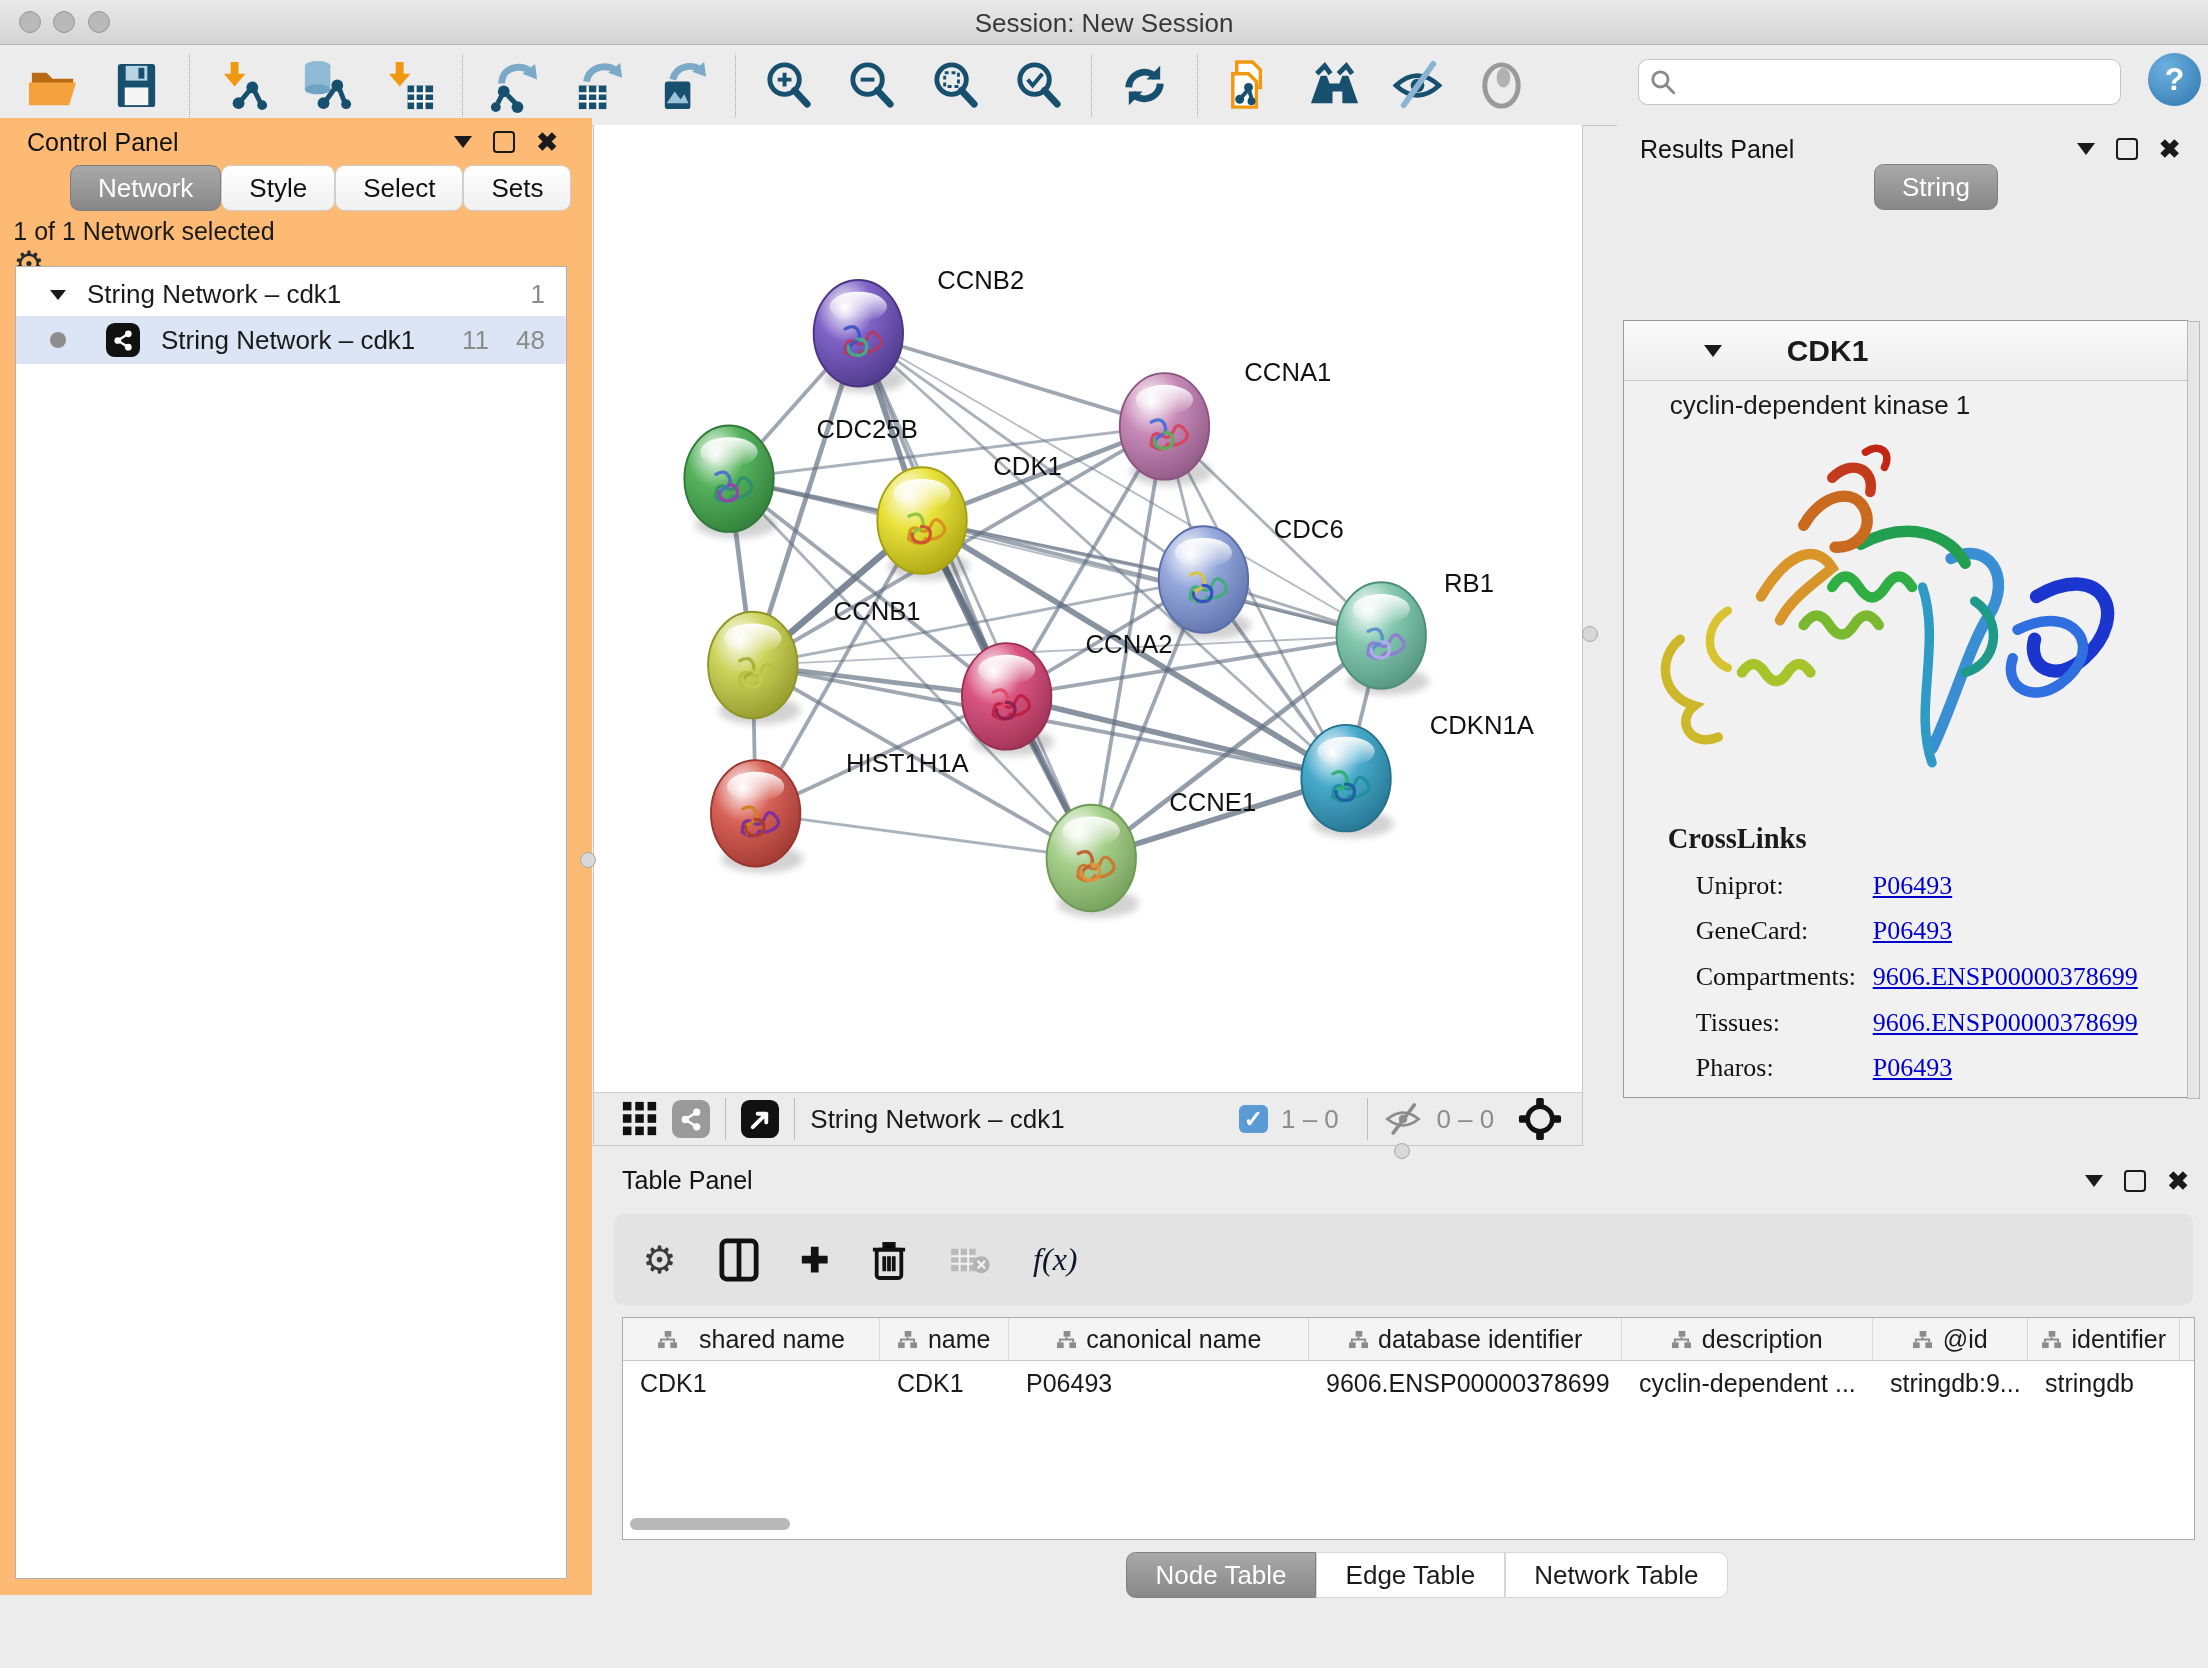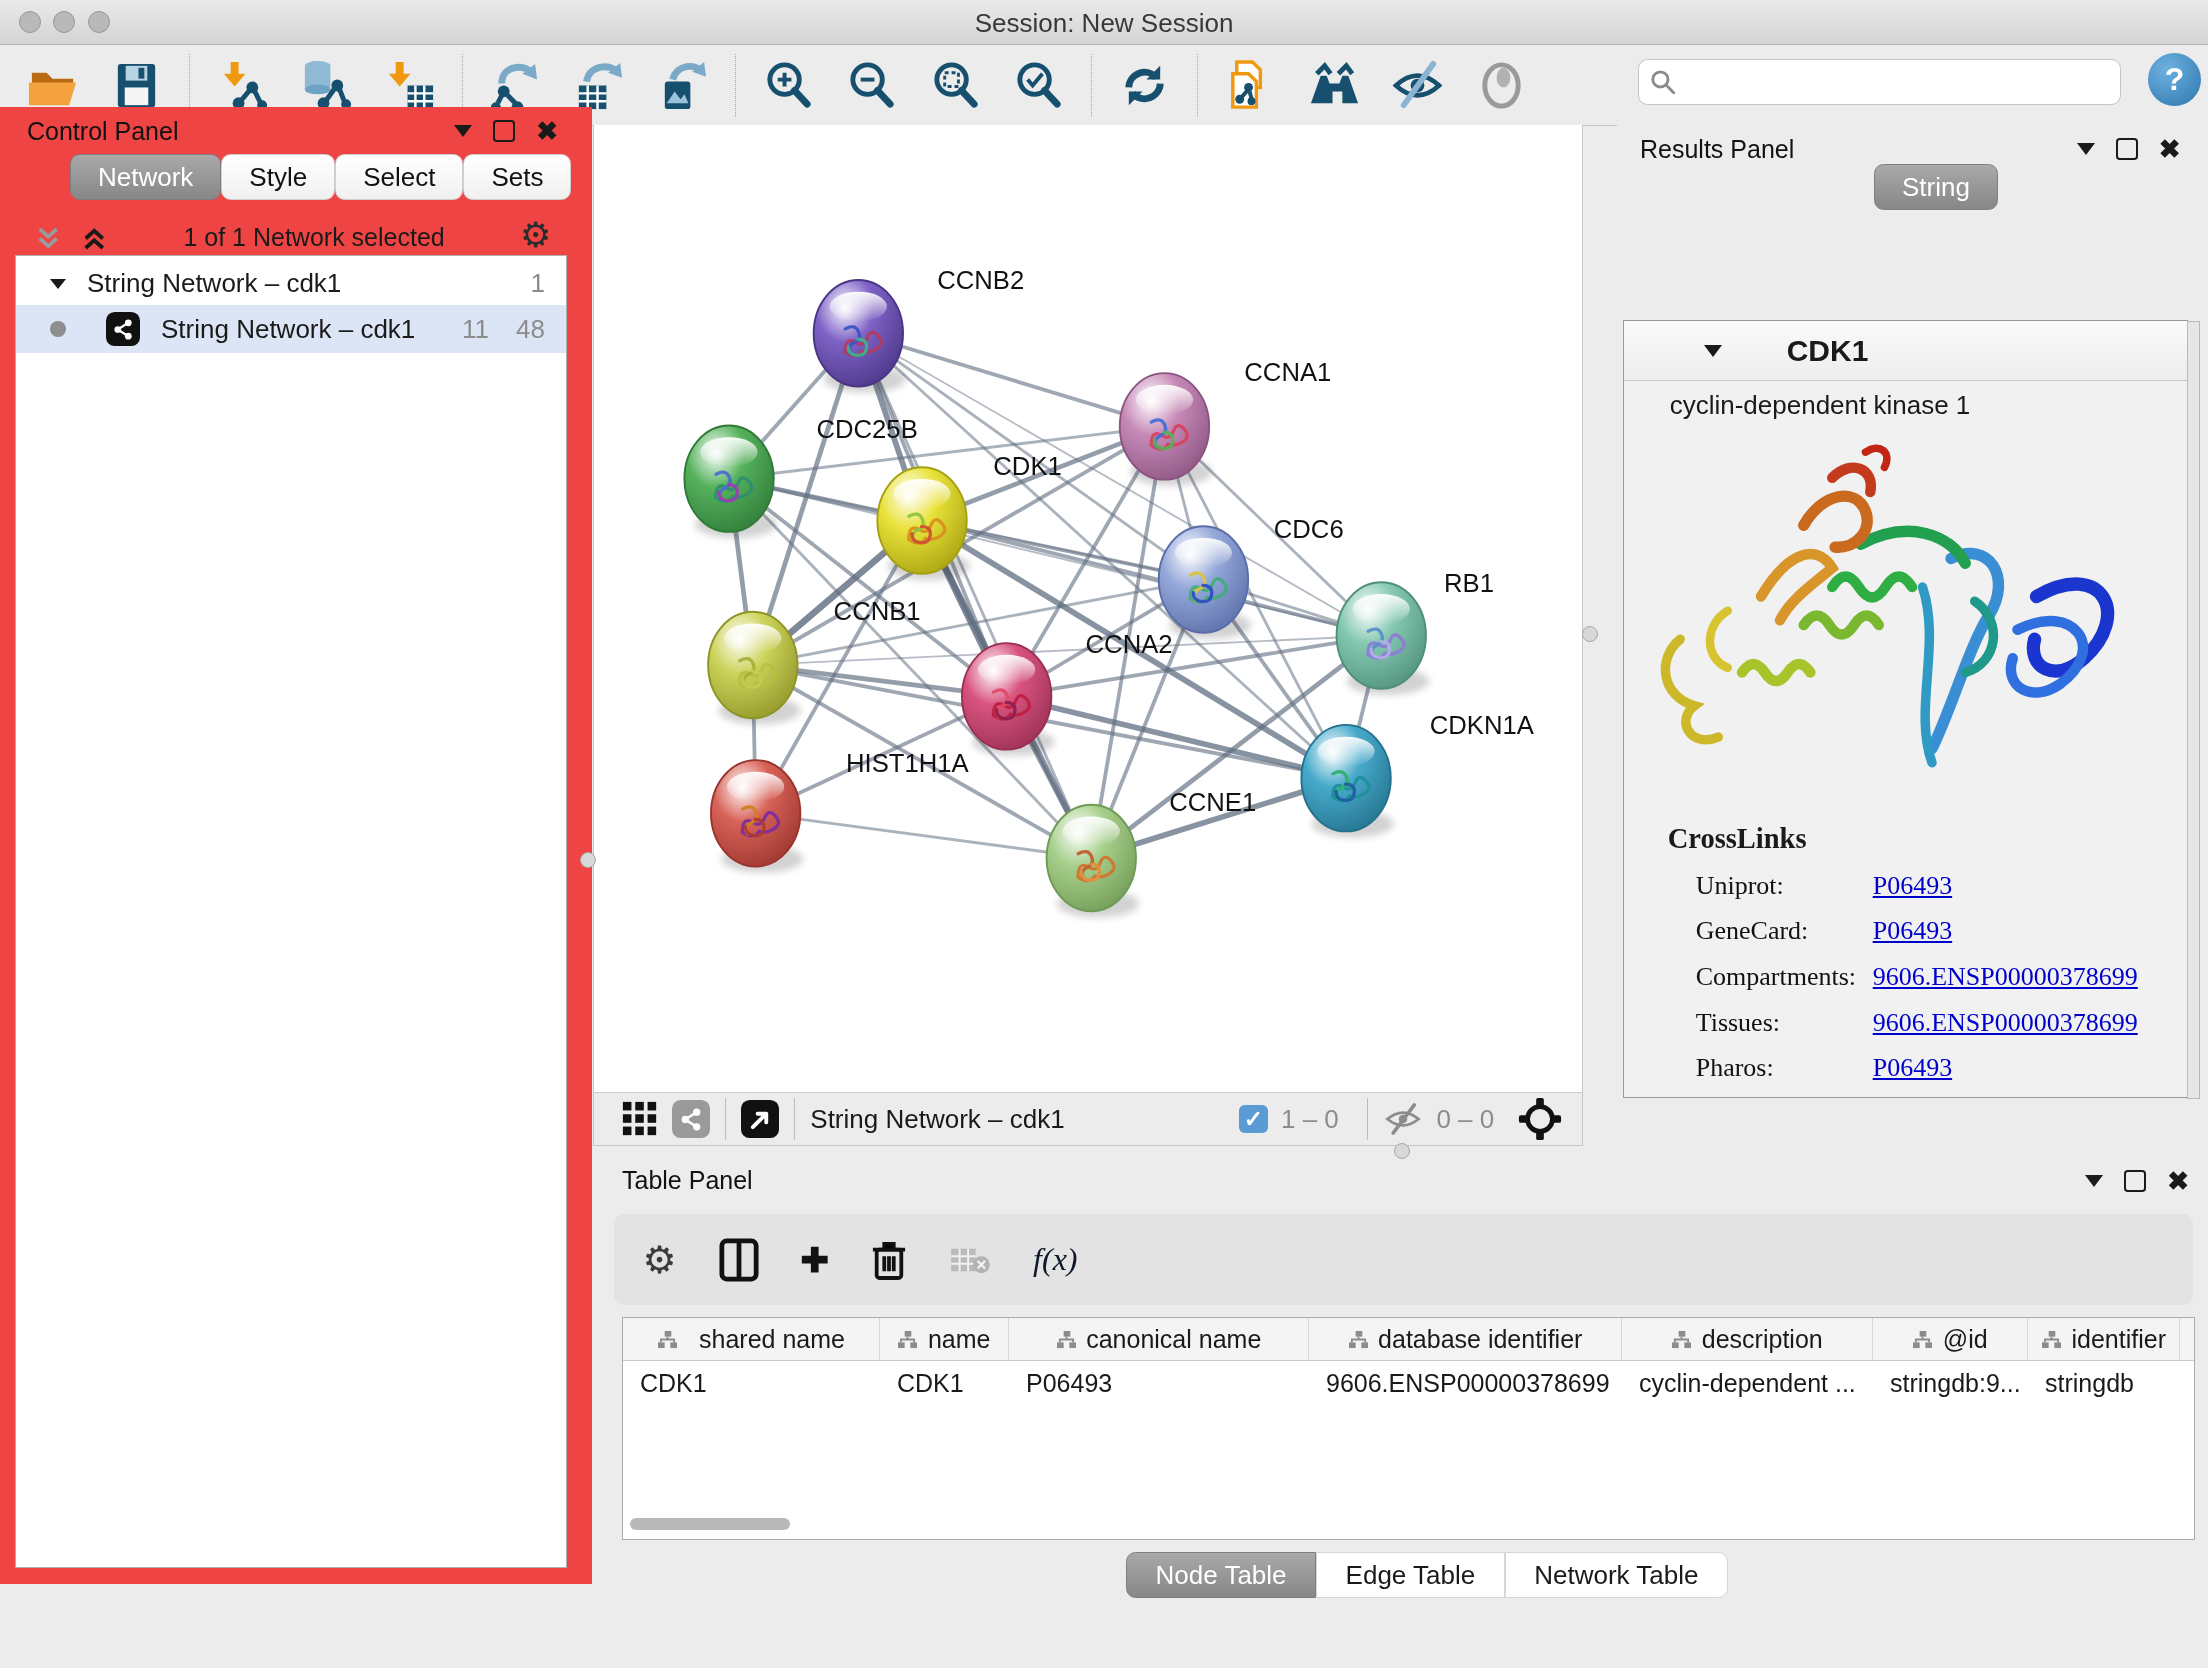--- a/index.html
+++ b/index.html
@@ -35,23 +35,23 @@
     border-top:12.4px solid #1a1a1a;}
   .float-sq{width:18px;height:18px;border:2.9px solid #1a1a1a;border-radius:3.8px;}
   .close-x{font-size:26px;font-weight:bold;color:#1a1a1a;line-height:1;}
 
   .tab{height:44px;border-radius:9.5px;display:flex;align-items:center;justify-content:center;
     padding:0 27px;font-size:26px;background:linear-gradient(#ffffff,#f0f0f0);
     border:1px solid #cfcfcf;color:#111;}
   .tab.sel{background:linear-gradient(#a9a9a9,#878787);color:#fff;border:1px solid #7e7e7e;}
 
   
-  .control-panel{position:absolute;left:0;top:107px;width:592px;height:1477px;background:#ef4444;}
+  .control-panel{position:absolute;left:0;top:118px;width:592px;height:1477px;background:#fdba74;}
   .cp-tabs{position:absolute;left:70px;top:47px;display:flex;}
-  .cp-sub{position:absolute;left:13.3px;top:99px;width:563px;height:46px;display:flex;align-items:flex-end;}
+  .cp-sub{position:absolute;left:13.3px;top:99px;width:563px;height:46px;display:flex;align-items:flex-start;flex-direction:column;}
   .netlist{position:absolute;left:15px;top:148px;width:550px;height:1311px;background:#fff;
     border:1px solid #b0b0b0;}
   .nl-row1{position:absolute;left:0;top:5.7px;width:100%;height:44px;display:flex;align-items:center;}
   .nl-row2{position:absolute;left:0;top:49px;width:100%;height:48px;background:#dbe5f5;
     display:flex;align-items:center;}
   .nl-share{width:34px;height:34px;border-radius:8.6px;background:#111;display:flex;
     align-items:center;justify-content:center;}
   .graynum{color:#8c8c8c;}
 
   

